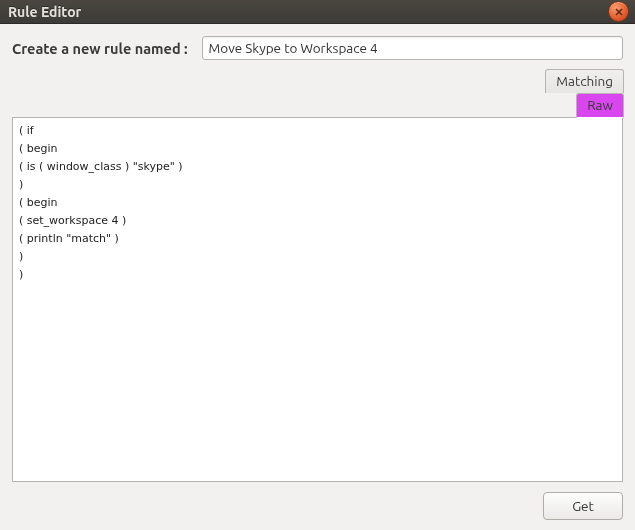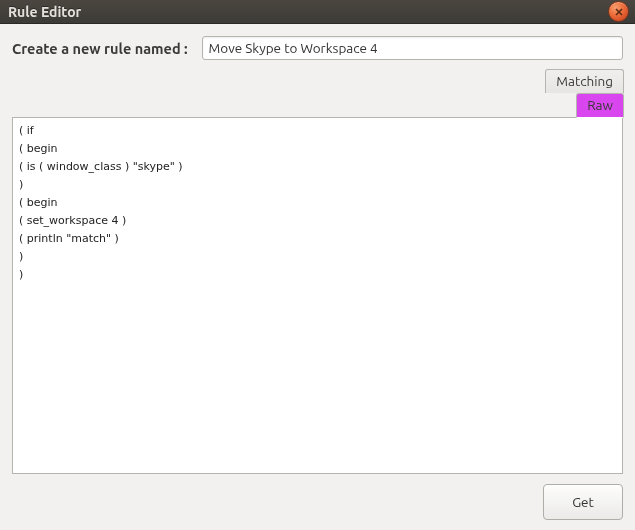--- a/index.html
+++ b/index.html
@@ -134,21 +134,21 @@
   .button-row {
     display: flex;
     justify-content: flex-end;
     gap: 10px;
     margin-top: 10px;
     padding-bottom: 2px;
   }
 
   .btn {
     min-width: 80px;
-    height: 36px;
+    height: 28px;
     padding: 0 20px;
     font-size: 13.5px;
     font-family: inherit;
     color: #333;
     background: linear-gradient(to bottom, #fdfdfc 0%, #ebeae8 100%);
     border: 1px solid #b0ada8;
     border-radius: 4px;
     cursor: pointer;
     box-shadow: inset 0 1px 0 rgba(255,255,255,.6);
   }

